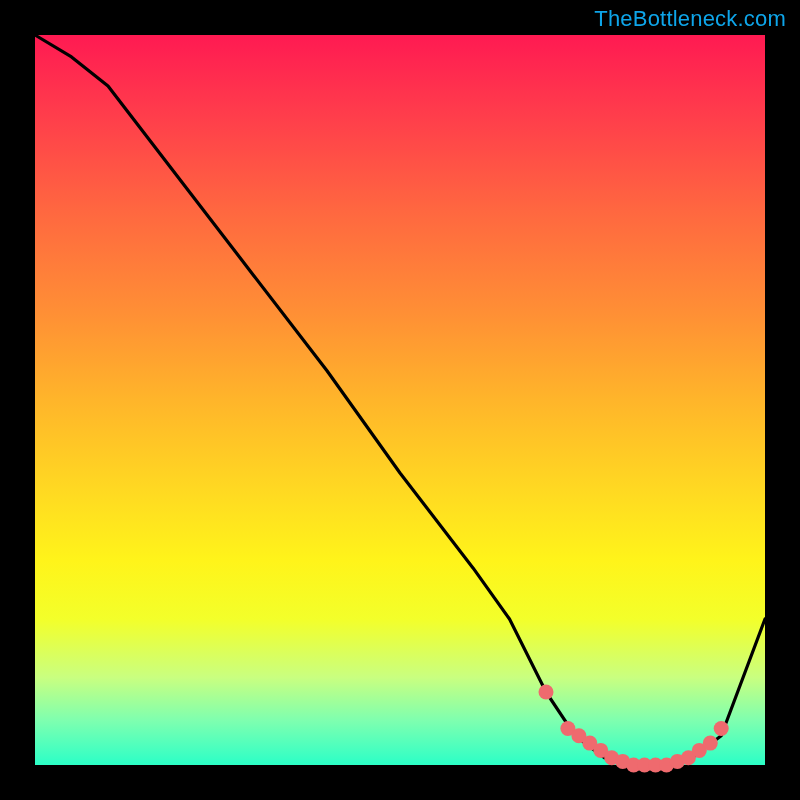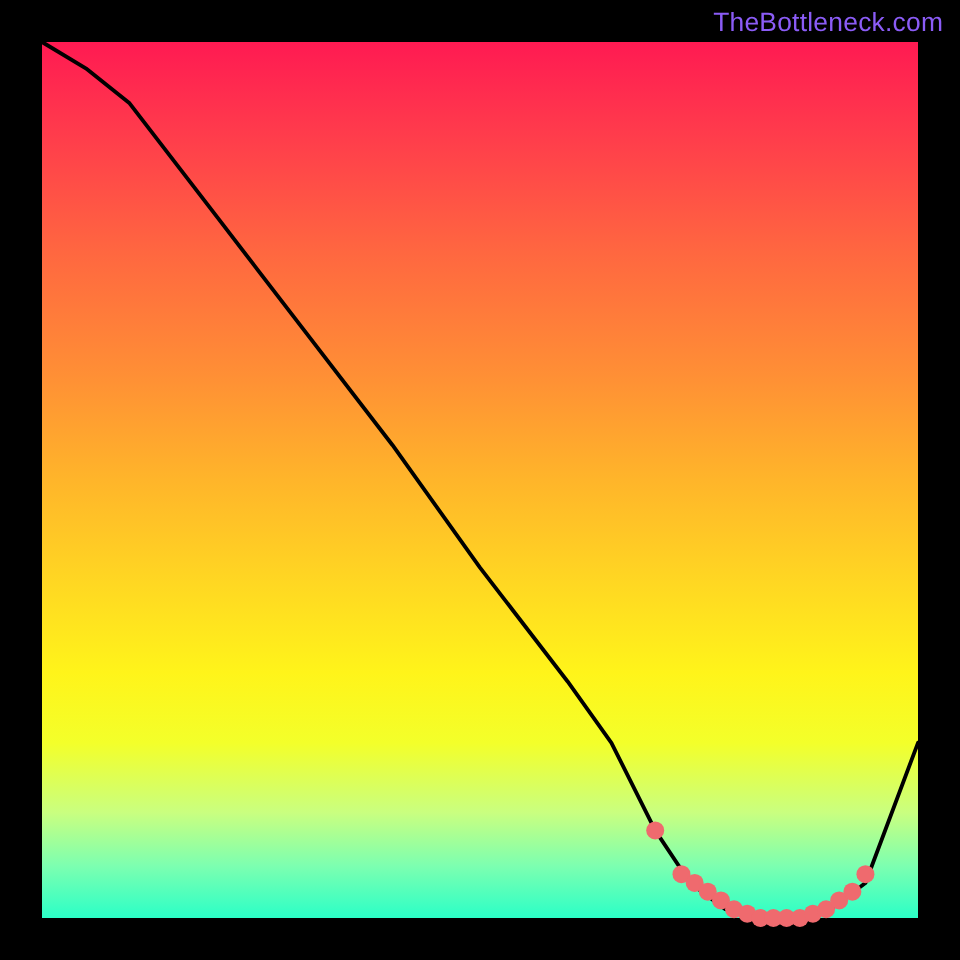--- a/index.html
+++ b/index.html
@@ -46,21 +46,21 @@
     width: 730px;
     height: 730px;
     overflow: visible;
   }
   .watermark {
     position: absolute;
     top: 6px;
     right: 14px;
     font-family: Arial, Helvetica, sans-serif;
     font-size: 22px;
-    color: #8b5cf6;
+    color: #0ea5e9;
     letter-spacing: 0.2px;
   }
 </style>
 </head>
 <body>
 
 <div class="frame">
   <div class="plot">
     <svg viewBox="0 0 730 730">
       <path fill="none" stroke="#000" stroke-width="3.2" stroke-linecap="round" stroke-linejoin="round" d="M0.0 0.0 L36.5 21.9 L73.0 51.1 L146.0 146.0 L219.0 240.9 L292.0 335.8 L365.0 438.0 L438.0 532.9 L474.5 584.0 L511.0 657.0 L540.2 700.8 L569.4 722.7 L598.6 730.0 L627.8 730.0 L657.0 722.7 L686.2 700.8 L730.0 584.0"></path>

